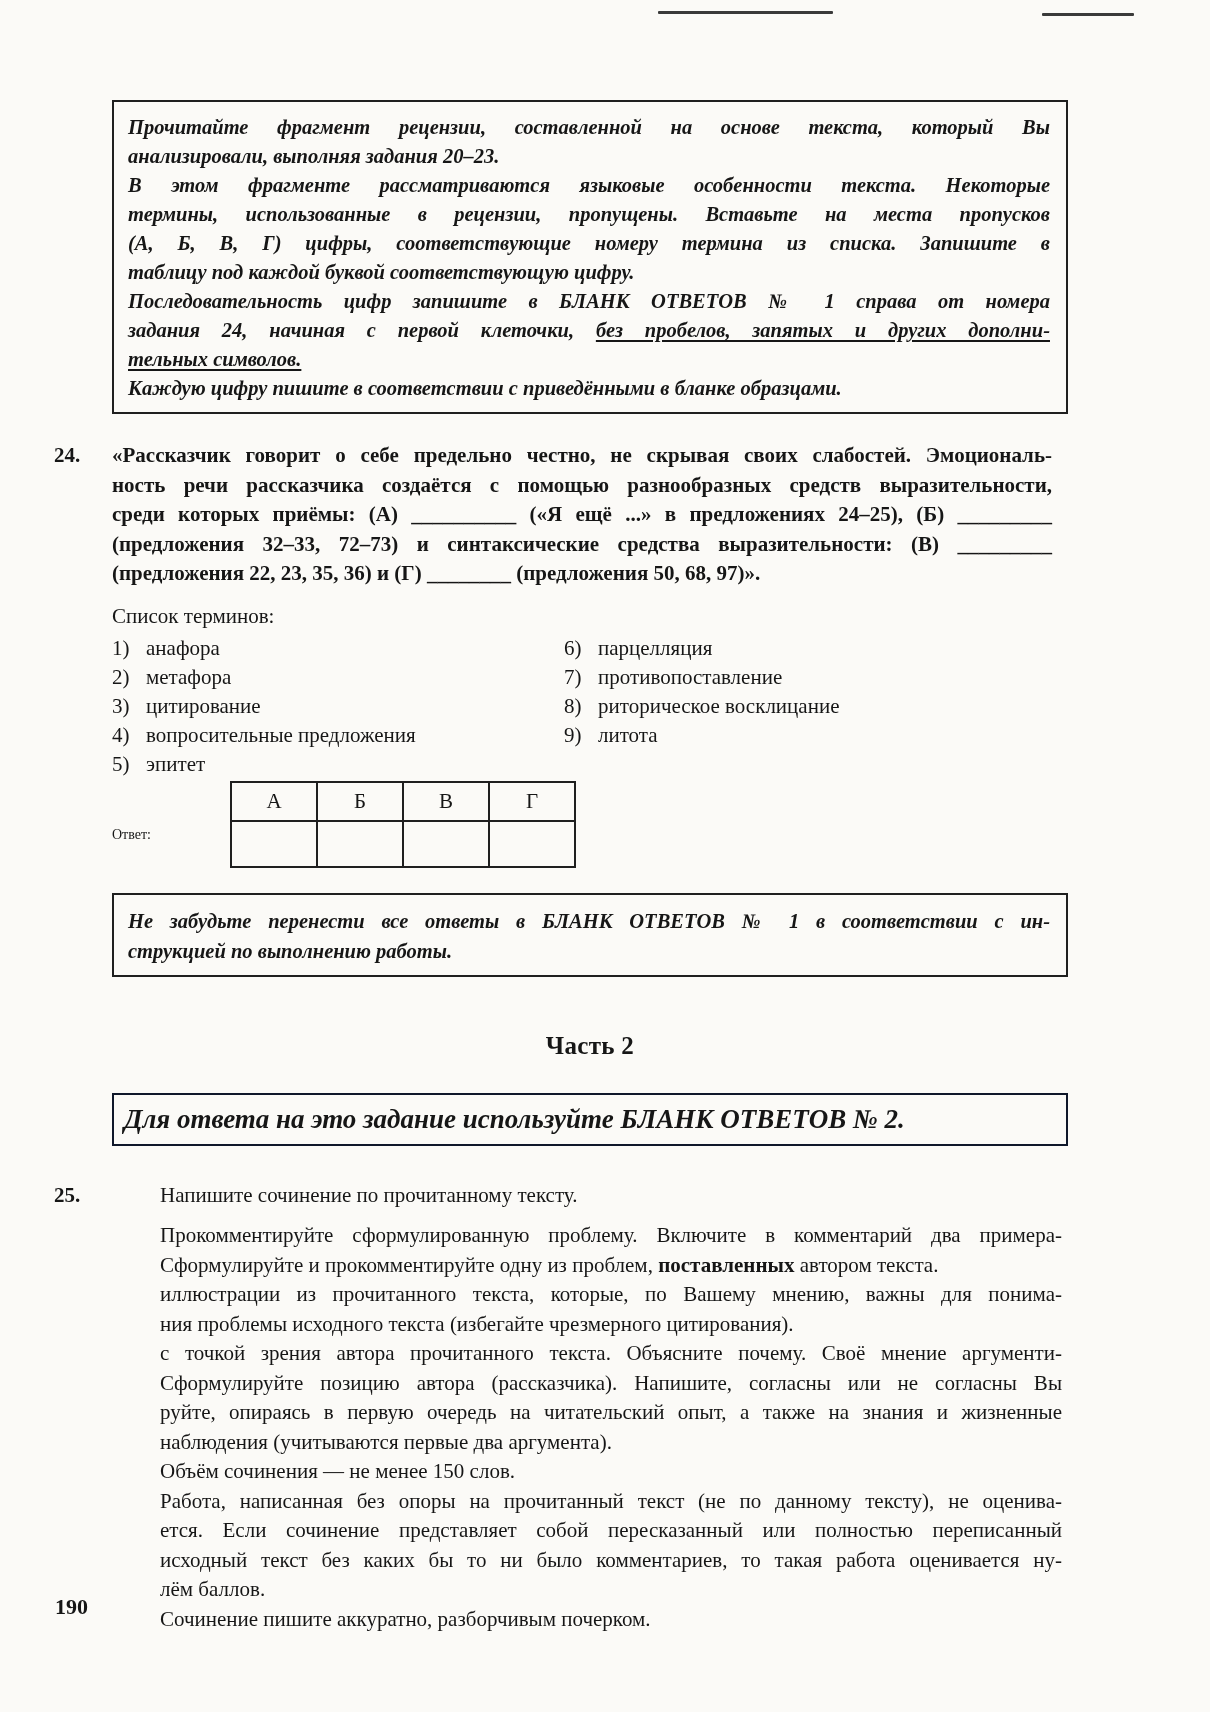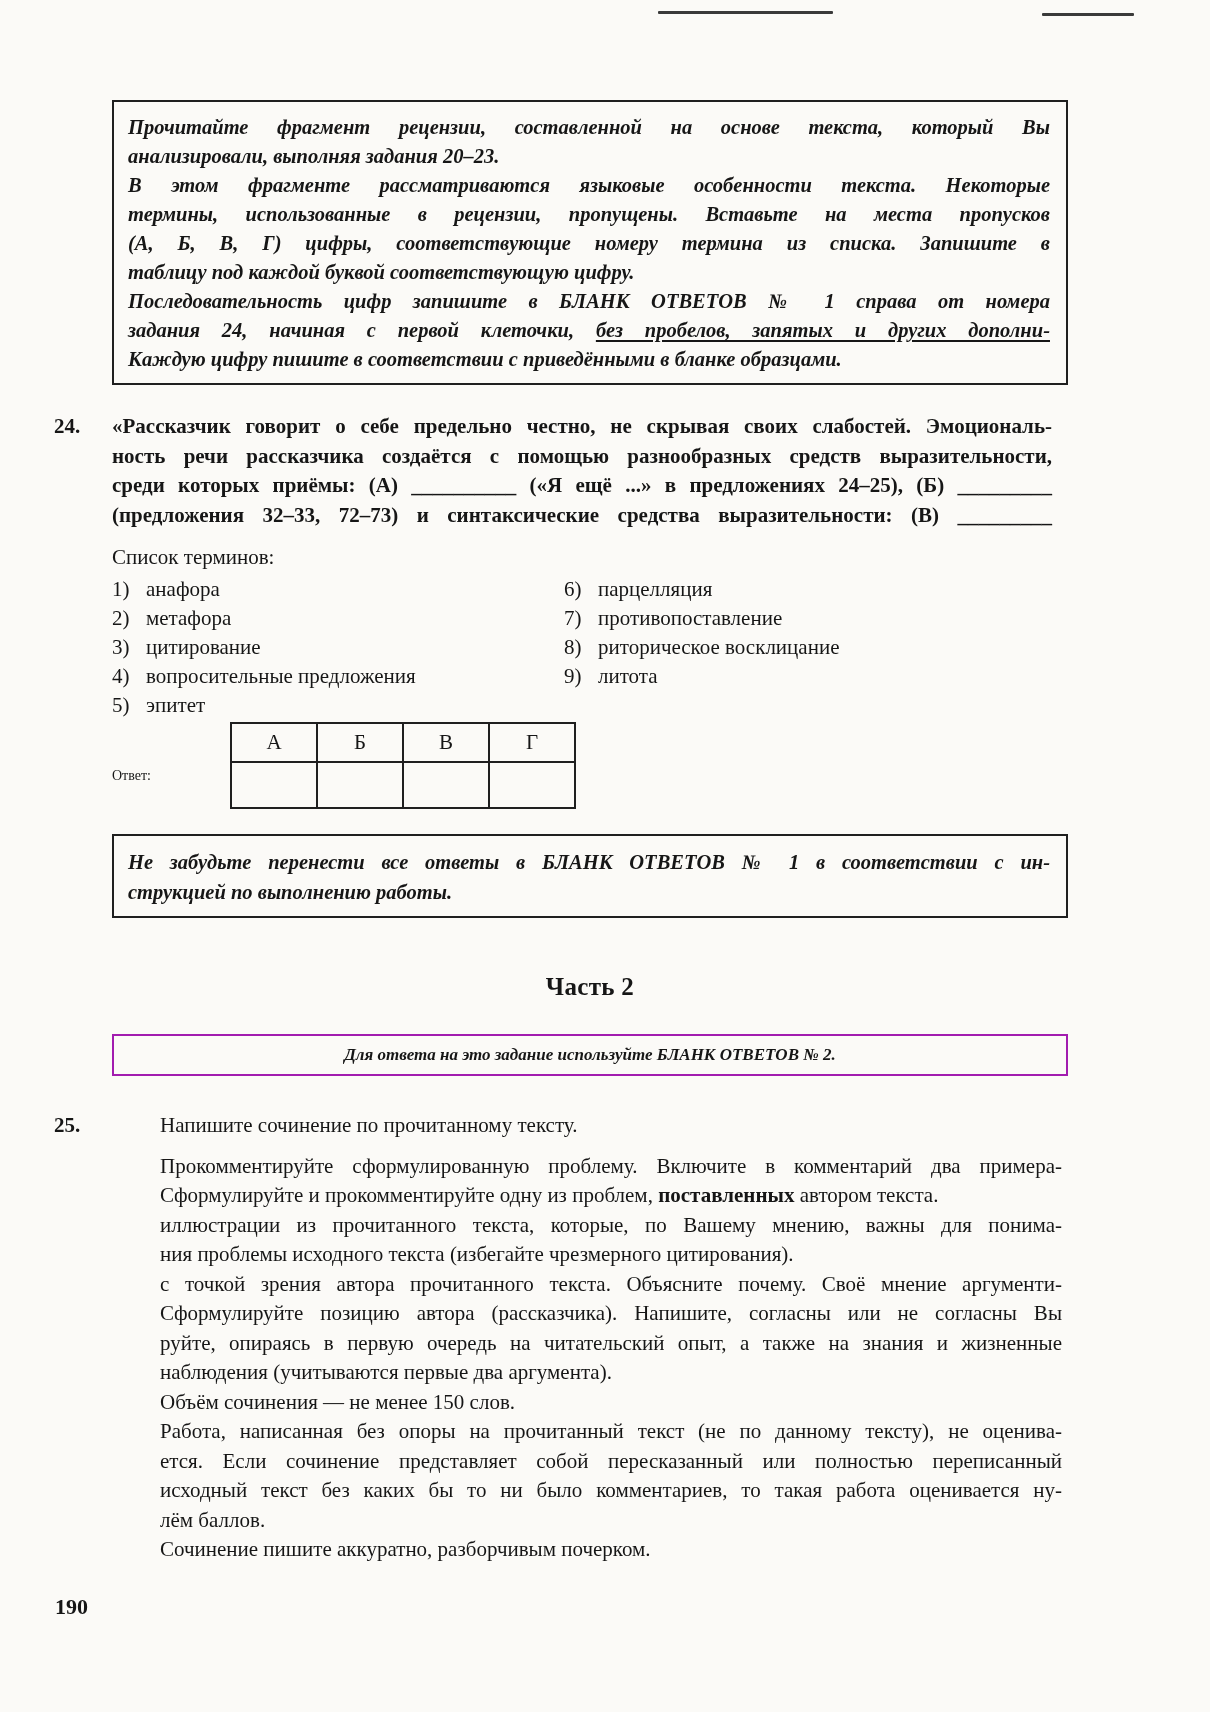--- a/index.html
+++ b/index.html
@@ -69,27 +69,26 @@
     margin-top: 55px;
     text-align: center;
     font-family: Liberation Serif, serif;
     font-weight: bold;
     font-size: 25px;
     letter-spacing: 0.3px;
   }
 
   .blank-box {
     margin-top: 33px;
-    border: 2px solid #a21caf;
+    border: 2px solid #0f172a;
     box-sizing: border-box;
     padding: 9px 10px;
-    text-align: center;
     font-style: italic;
     font-weight: bold;
-    font-size: 17px;
+    font-size: 27px;
   }
 
   .t25 { margin-top: 35px; width: 950px; font-size: 21px; }
   .t25 .ln { line-height: 29.5px; margin-left: 48px; }
   .t25 .intro-ln { margin-bottom: 11px; }
   .b { font-weight: bold; }
 
   .page-num {
     position: absolute; left: 55px; top: 1594px;
     font-size: 22px; font-weight: 600; text-align: right;
@@ -105,29 +104,31 @@
 
   <div class="ruled-box">
     <div class="ln j">Прочитайте фрагмент рецензии, составленной на основе текста, который Вы</div>
     <div class="ln">анализировали, выполняя задания 20–23.</div>
     <div class="ln j">В этом фрагменте рассматриваются языковые особенности текста. Некоторые</div>
     <div class="ln j">термины, использованные в рецензии, пропущены. Вставьте на места пропусков</div>
     <div class="ln j">(А, Б, В, Г) цифры, соответствующие номеру термина из списка. Запишите в</div>
     <div class="ln">таблицу под каждой буквой соответствующую цифру.</div>
     <div class="ln j">Последовательность цифр запишите в БЛАНК ОТВЕТОВ № 1 справа от номера</div>
     <div class="ln j"><span>задания 24, начиная с первой клеточки, </span><span class="u">без пробелов, запятых и других дополни-</span></div>
+    <div class="ln"><span class="u">тельных символов.</span></div>
     <div class="ln">Каждую цифру пишите в соответствии с приведёнными в бланке образцами.</div>
   </div>
 
   <div class="task t24">
     <div class="task-num">24.</div>
     <div class="ln j">«Рассказчик говорит о себе предельно честно, не скрывая своих слабостей. Эмоциональ-</div>
     <div class="ln j">ность речи рассказчика создаётся с помощью разнообразных средств выразительности,</div>
     <div class="ln j">среди которых приёмы: (А) __________ («Я ещё ...» в предложениях 24–25), (Б) _________</div>
     <div class="ln j">(предложения 32–33, 72–73) и синтаксические средства выразительности: (В) _________</div>
+    <div class="ln">(предложения 22, 23, 35, 36) и (Г) ________ (предложения 50, 68, 97)».</div>
   </div>
 
   <div class="terms-title">Список терминов:</div>
 
   <div class="terms">
     <div>
       <div class="term">
           <span class="tn">1)</span>
           <span>анафора</span>
         </div>

